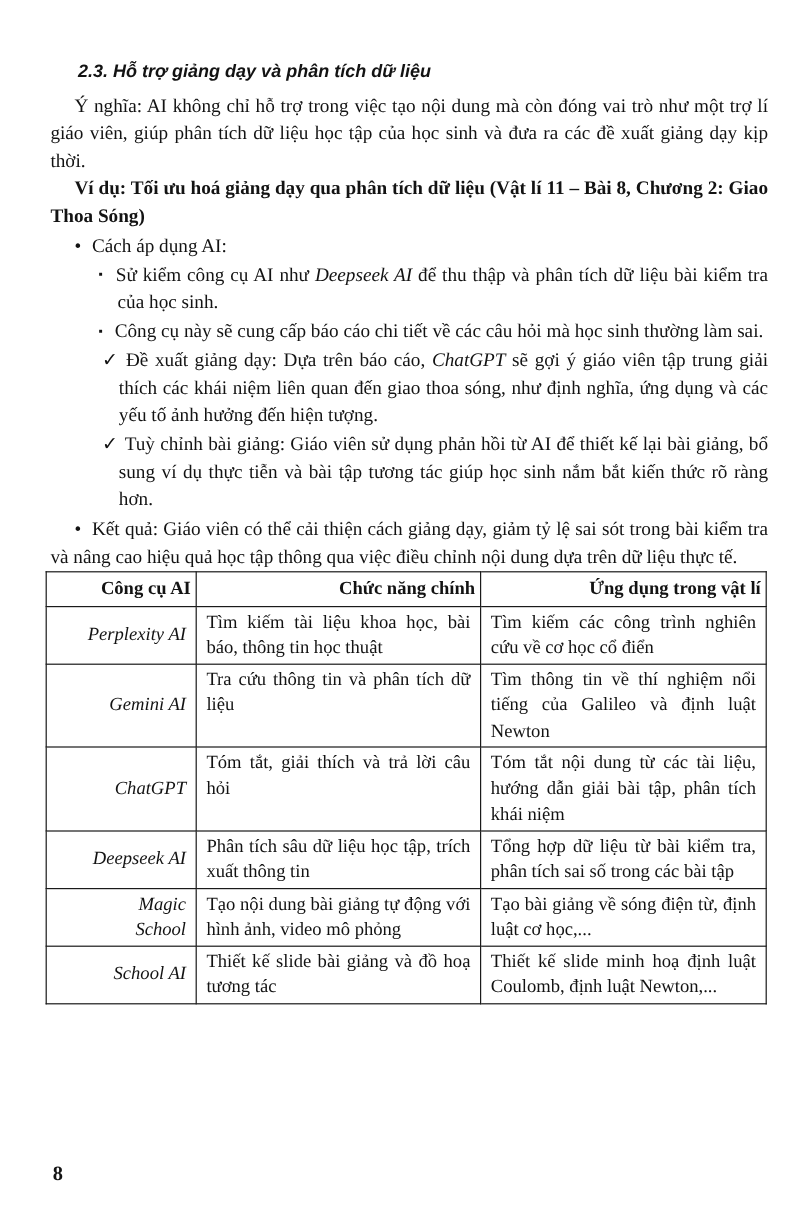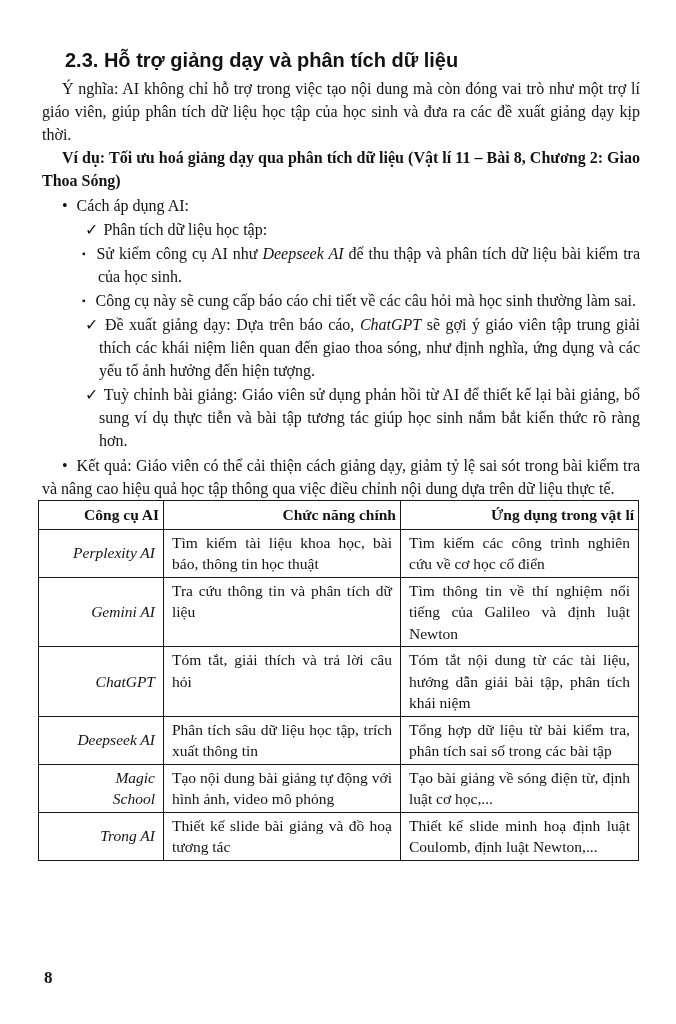--- a/index.html
+++ b/index.html
@@ -15,22 +15,23 @@
     position: absolute;
     top: 0; left: 0;
     width: 676px; height: 1024px;
     padding: 48px 36px 0 42px;
     box-sizing: border-box;
     font-size: 16px;
     line-height: 23px;
   }
   h1.sec-heading {
     font-family: "Liberation Sans", "DejaVu Sans", sans-serif;
+    font-style: italic;
     font-weight: bold;
-    font-size: 20px;
+    font-size: 15px;
     line-height: 24px;
     margin: 0 0 5px 23px;
   }
   p { margin: 0; text-align: justify; }
   .indent { text-indent: 20px; }
   .bold { font-weight: bold; }
   b { font-weight: normal; }
   .dot { padding-right: 9px; }
   .b-para { margin-top: 2px; }
   .check-item {
@@ -97,21 +98,20 @@
 
   <h1 class="sec-heading">2.3. Hỗ trợ giảng dạy và phân tích dữ liệu</h1>
 
   <p class="indent"><b>Ý nghĩa:</b><span> AI không chỉ hỗ trợ trong việc tạo nội dung mà còn đóng vai trò như một trợ lí giáo viên, giúp phân tích dữ liệu học tập của học sinh và đưa ra các đề xuất giảng dạy kịp thời.</span></p>
 
   <p class="indent bold">Ví dụ: Tối ưu hoá giảng dạy qua phân tích dữ liệu (Vật lí 11 – Bài 8, Chương 2: Giao Thoa Sóng)</p>
 
 
   <p class="indent b-para"><span class="dot">•</span><b>Cách áp dụng AI:</b></p>
 
-  <p class="check-item"><span class="chk">✓</span><b>Phân tích dữ liệu học tập:</b></p>
 
   <p class="sq-item"><span class="sq">▪</span><span>Sử kiểm công cụ AI như </span><span class="em">Deepseek AI</span><span> để thu thập và phân tích dữ liệu bài kiểm tra của học sinh.</span></p>
 
   <p class="sq-item"><span class="sq">▪</span><span>Công cụ này sẽ cung cấp báo cáo chi tiết về các câu hỏi mà học sinh thường làm sai.</span></p>
 
   <p class="check-item"><span class="chk">✓</span><b>Đề xuất giảng dạy:</b><span>  Dựa trên báo cáo, </span><span class="em">ChatGPT</span><span> sẽ gợi ý giáo viên tập trung giải thích các khái niệm liên quan đến giao thoa sóng, như định nghĩa, ứng dụng và các yếu tố ảnh hưởng đến hiện tượng.</span></p>
 
   <p class="check-item"><span class="chk">✓</span><b>Tuỳ chỉnh bài giảng:</b><span> Giáo viên sử dụng phản hồi từ AI để thiết kế lại bài giảng, bổ sung ví dụ thực tiễn và bài tập tương tác giúp học sinh nắm bắt kiến thức rõ ràng hơn.</span></p>
 
   <p class="indent b-para"><span class="dot">•</span><b>Kết quả:</b><span> Giáo viên có thể cải thiện cách giảng dạy, giảm tỷ lệ sai sót trong bài kiểm tra và nâng cao hiệu quả học tập thông qua việc điều chỉnh nội dung dựa trên dữ liệu thực tế.</span></p>
@@ -151,21 +151,21 @@
         <td>Phân tích sâu dữ liệu học tập, trích xuất thông tin</td>
         <td>Tổng hợp dữ liệu từ bài kiểm tra, phân tích sai số trong các bài tập</td>
       </tr>
       <tr>
         <td class="tool">Magic
 School</td>
         <td>Tạo nội dung bài giảng tự động với hình ảnh, video mô phỏng</td>
         <td>Tạo bài giảng về sóng điện từ, định luật cơ học,...</td>
       </tr>
       <tr>
-        <td class="tool">Trong AI</td>
+        <td class="tool">School AI</td>
         <td>Thiết kế slide bài giảng và đồ hoạ tương tác</td>
         <td>Thiết kế slide minh hoạ định luật Coulomb, định luật Newton,...</td>
       </tr>
     </tbody>
   </table>
 
   <div class="page-number">8</div>
 
 </div>
 

